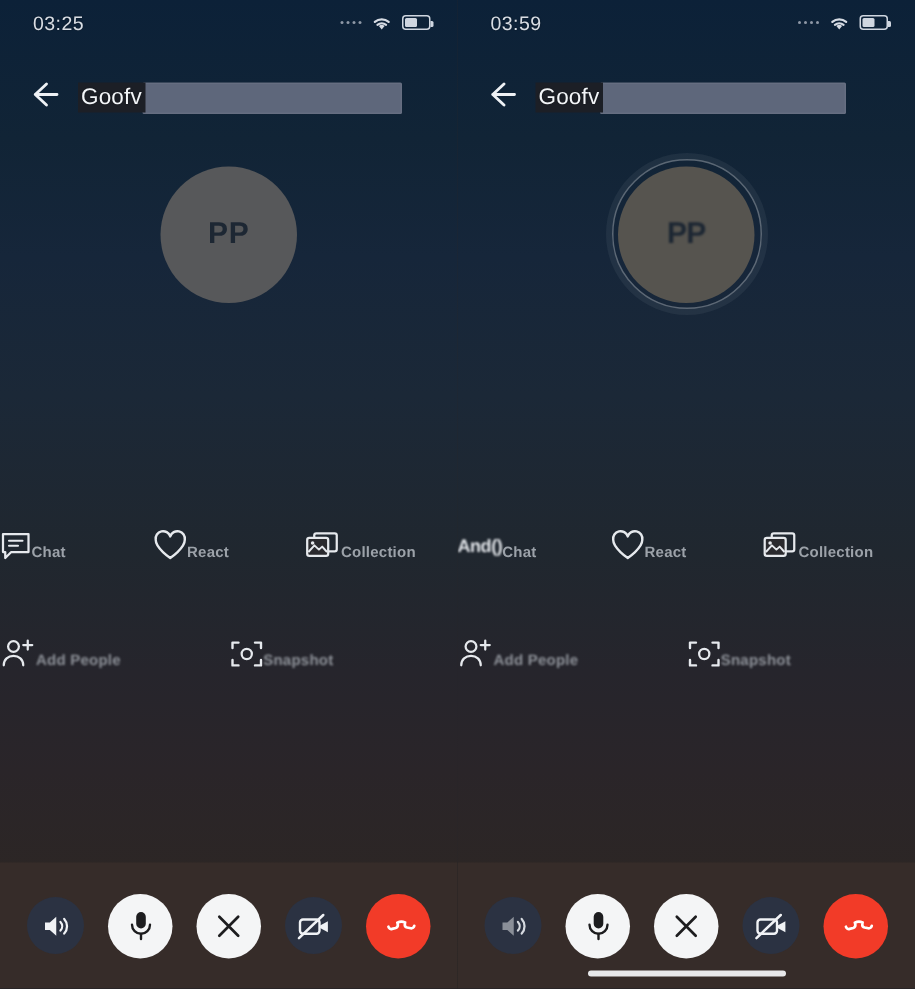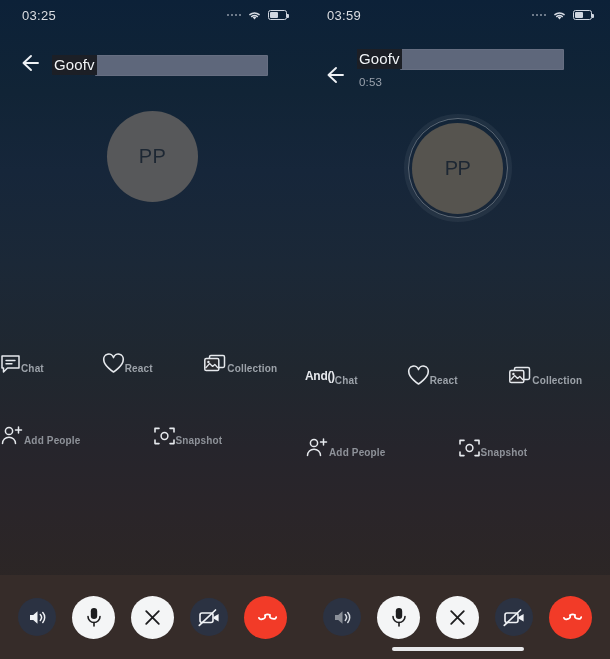--- a/index.html
+++ b/index.html
@@ -93,21 +93,21 @@
     box-shadow:0 0 0 4px rgba(150,155,162,.10);
   }
   .avatar {
     width:91px; height:91px; border-radius:50%;
     background:#56544f;
     display:flex; align-items:center; justify-content:center;
     position:relative; z-index:2;
   }
   .avatar.blue { background:#57585a; }
   .avatar .initials {
-    color:#1d2733; font-size:20px; font-weight:400; letter-spacing:.5px;
+    color:#1d2733; font-size:20px; font-weight:700; letter-spacing:.5px;
   }
   .avatar .initials.blurry { filter:blur(.6px); letter-spacing:-.5px; }
 
   
   .actions { padding-top:6px; }
   .arow { display:flex; }
   .aitem {
     flex:1; display:flex; flex-direction:row;
     align-items:center; justify-content:flex-start;
     padding-top:8px; min-height:72px;
@@ -307,21 +307,20 @@
 
     <div class="header">
       <svg class="back-arrow" viewBox="0 0 26 26">
         <path d="M15 6 L7.5 13 L15 20 M7.5 13 H22" stroke="#eef1f5" stroke-width="1.9" fill="none" stroke-linecap="round" stroke-linejoin="round"></path>
       </svg>
       <div class="head-txt">
         <div class="name-row">
           <span class="peer-name">Goofv</span>
           <span class="redact w2"></span>
         </div>
-        <div class="call-timer">0:53</div>
       </div>
     </div>
 
     <div class="stage">
       <div class="avatar-wrap ringed">
         <span class="ring"></span>
         <div class="avatar">
           <span class="initials blurry">PP</span>
         </div>
       </div>

